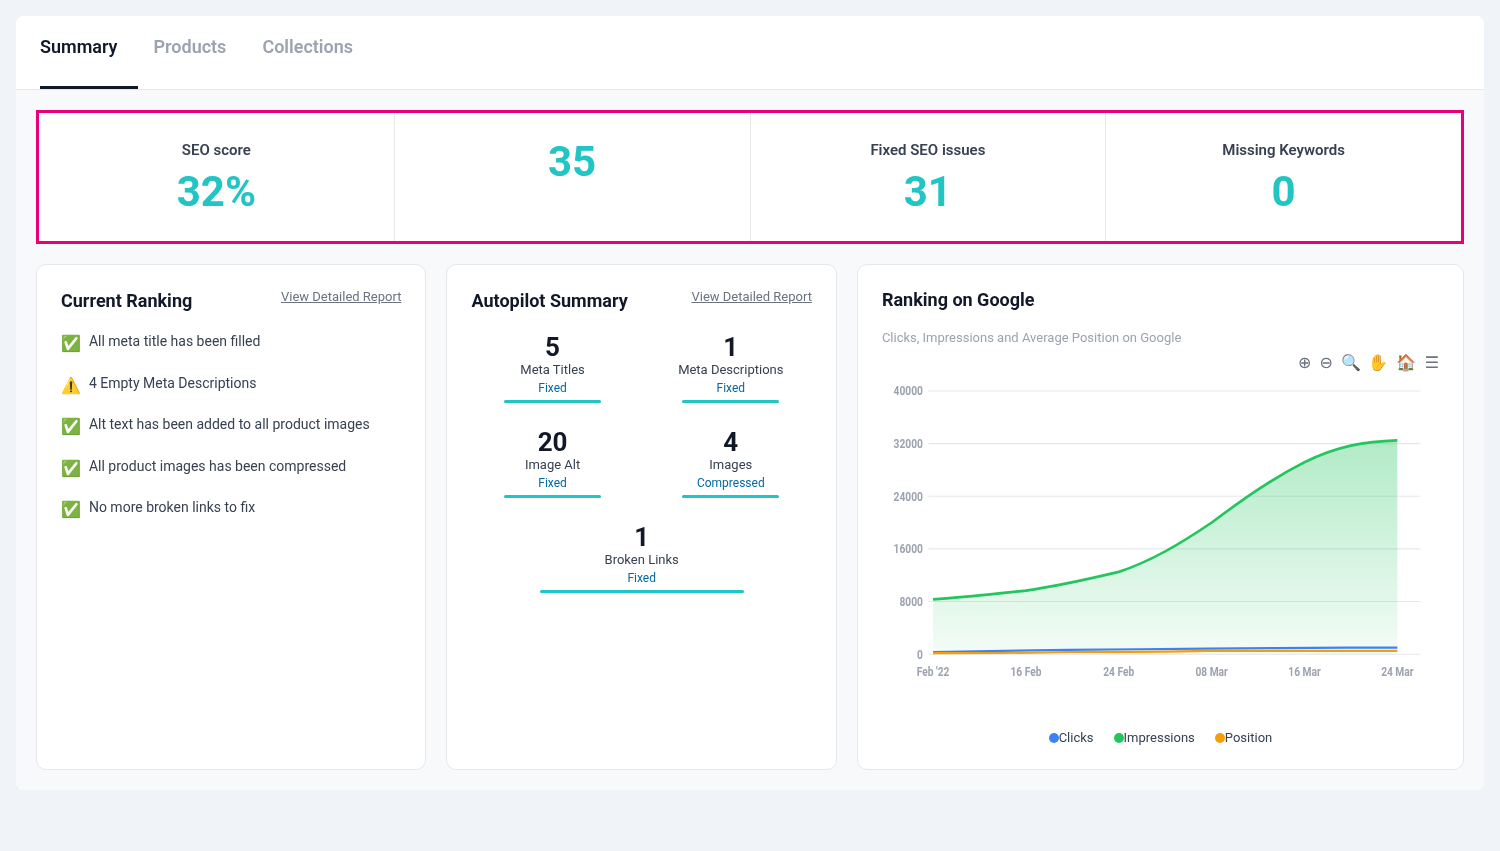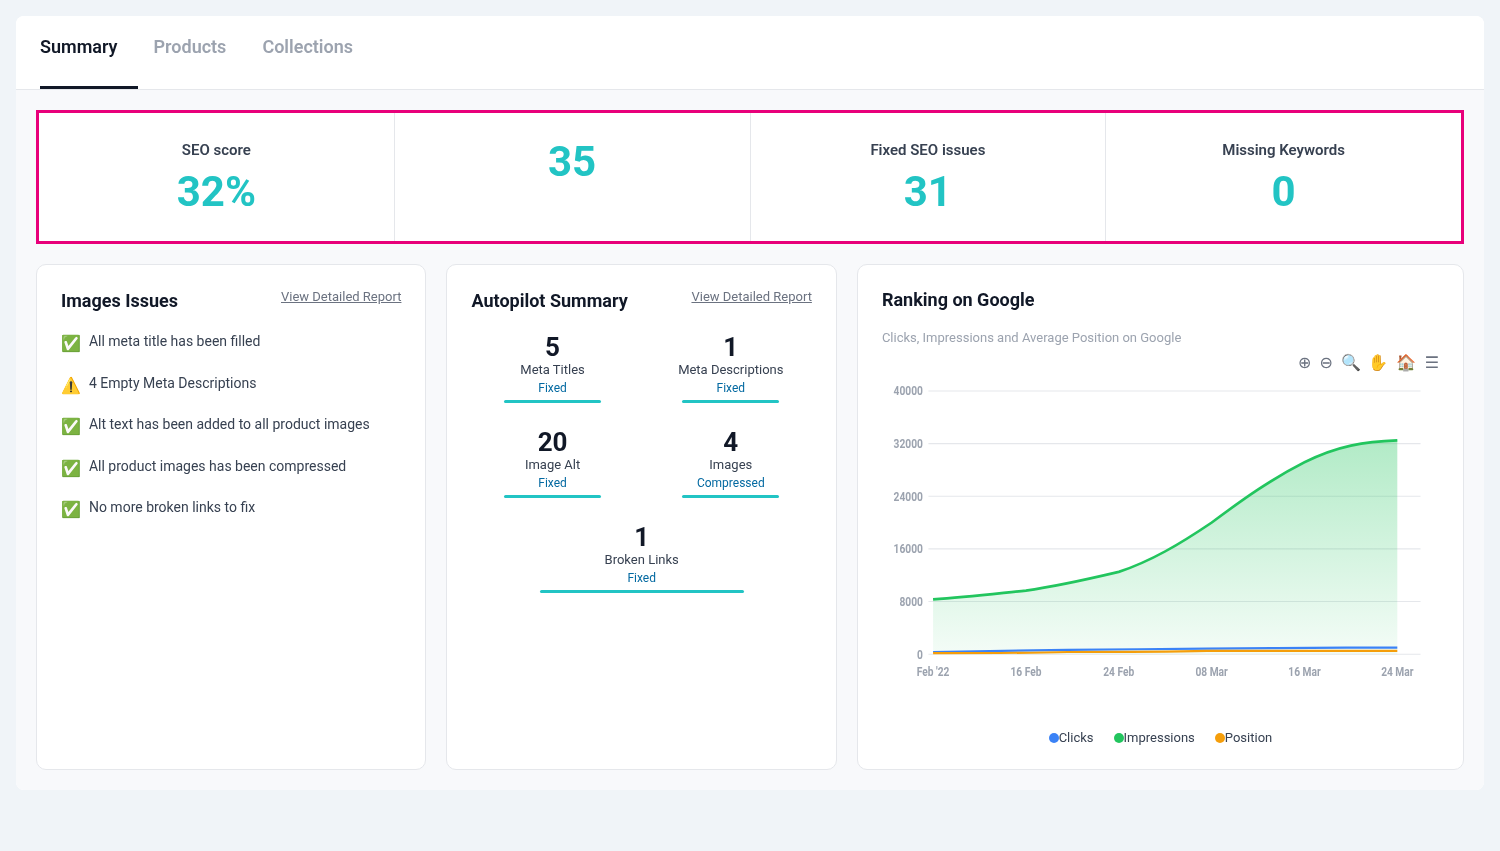--- a/index.html
+++ b/index.html
@@ -241,21 +241,21 @@
       <div class="stat-card">
         <div class="stat-label">Missing Keywords</div>
         <div class="stat-value">0</div>
       </div>
     </div>
 
     <div class="cards-row">
 
       <div class="card card-issues">
         <div class="issues-header">
-          <div class="issues-title">Images Issues</div>
+          <div class="issues-title">Current Ranking</div>
           <div class="view-report-link">View Detailed Report</div>
         </div>
         <div class="issue-item">
           <span class="issue-icon">✅</span>
           <span>All meta title has been filled</span>
         </div>
         <div class="issue-item">
           <span class="issue-icon">⚠️</span>
           <span>4 Empty Meta Descriptions</span>
         </div>

